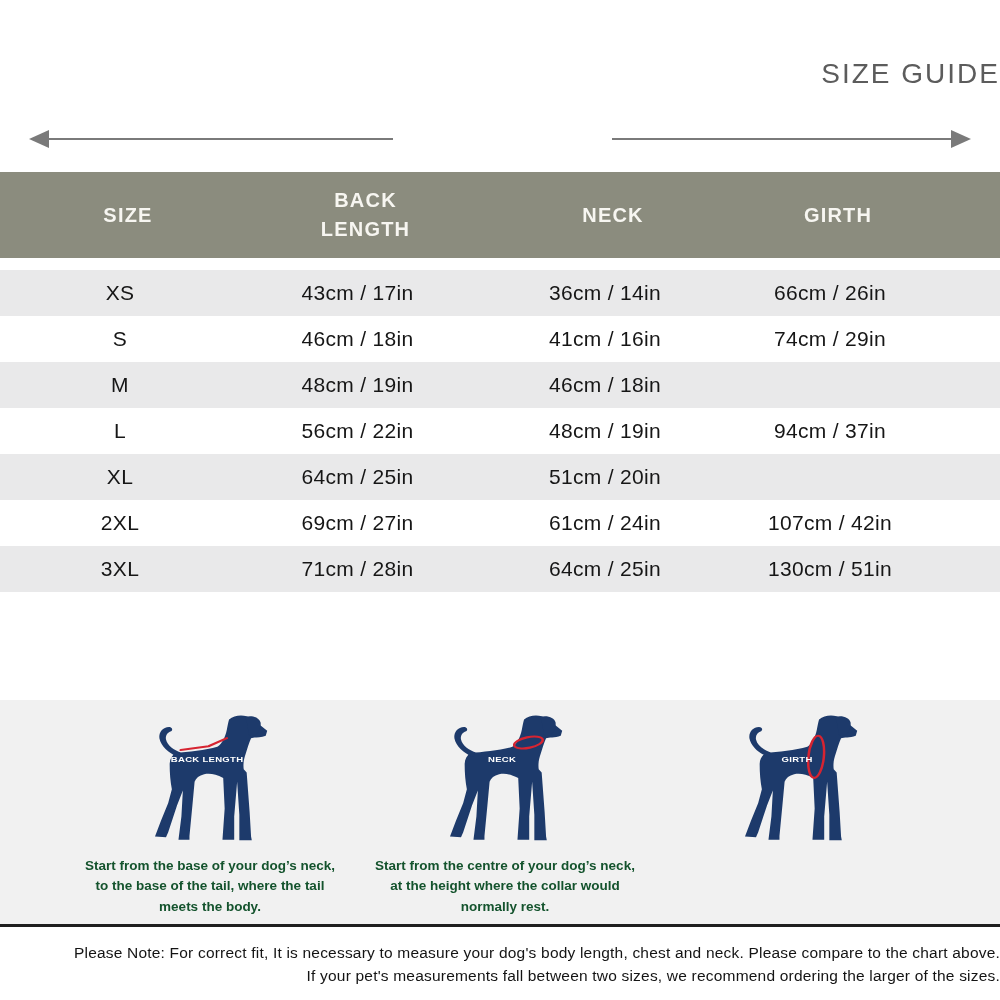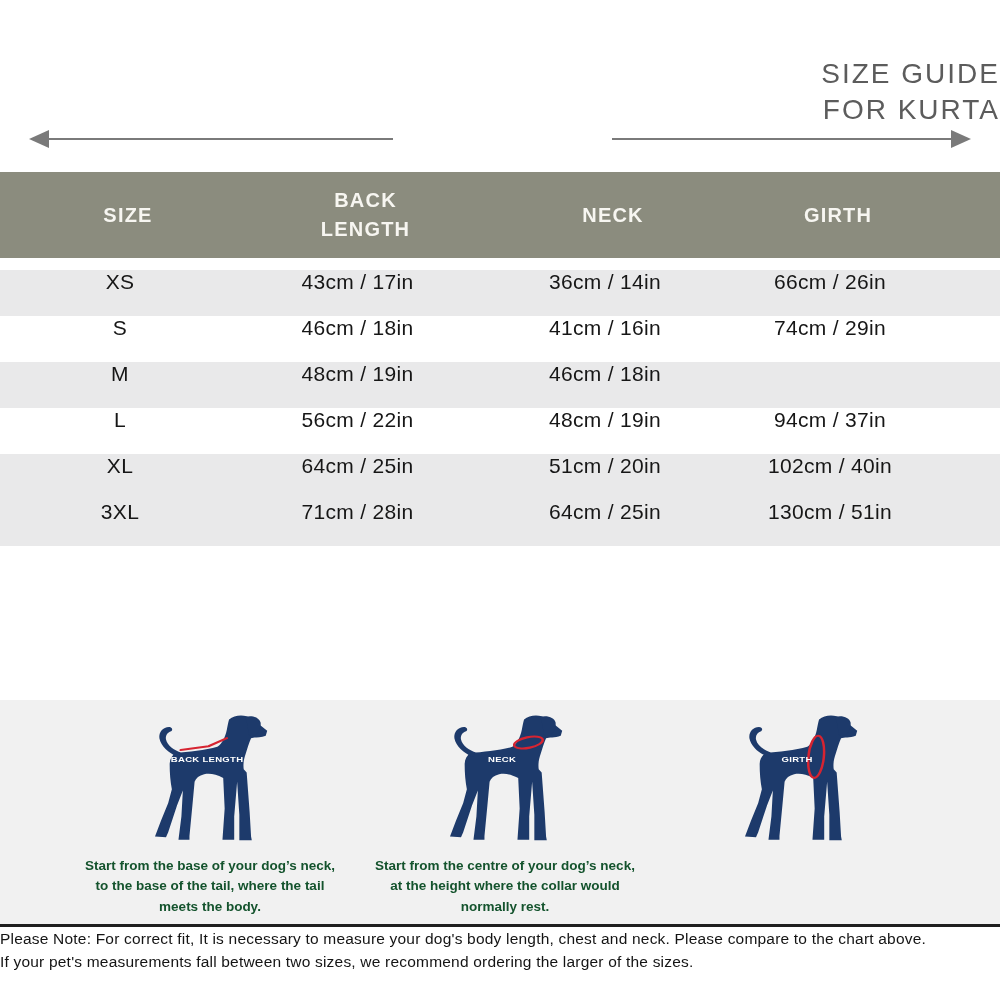--- a/index.html
+++ b/index.html
@@ -18,51 +18,50 @@
 
   
   .thead{position:absolute;top:172px;left:0;width:1000px;height:86px;background:var(--header-bg,#8b8c7e);display:flex;align-items:center;padding-left:8px;}
   .hcell{display:flex;align-items:center;justify-content:center;color:var(--header-text,#f7f6f1);font-size:20px;font-weight:600;letter-spacing:1.2px;text-align:center;line-height:1.45;}
   .hcell span{display:inline-block;max-width:105px;}
   .c-size{width:240px;}
   .c-back{width:235px;}
   .c-neck{width:260px;}
   .c-girth{width:190px;}
   .rows{position:absolute;top:270px;left:0;width:1000px;}
-  .t-row{display:flex;height:46px;background:#fff;}
+  .t-row{display:flex;align-items:center;height:46px;background:#fff;}
   .t-row.alt{background:var(--row-alt-bg,#e9e9ea);}
   .tcell{text-align:center;font-size:21px;color:#161616;letter-spacing:.3px;}
 
   
   .dog-section{position:absolute;top:700px;left:0;width:1000px;height:224px;background:var(--section-bg,#f1f1f1);display:flex;justify-content:space-between;padding:0 60px 0 70px;box-sizing:border-box;}
   .guide-card{width:280px;display:flex;flex-direction:column;align-items:center;padding-top:12px;}
   .dog-svg{width:132px;height:132px;display:block;}
   .dog-body{fill:var(--dog-navy,#1d3a6b);}
   .indicator{stroke:var(--measure-red,#d62431);fill:none;stroke-width:3.4;stroke-linecap:round;stroke-linejoin:round;display:none;}
   .guide-card[data-indicator="back-line"] .ind-back{display:inline;}
   .guide-card[data-indicator="neck-loop"] .ind-neck{display:inline;}
   .guide-card[data-indicator="girth-loop"] .ind-girth{display:inline;}
   .dog-label{fill:#fff;font-family:"Liberation Sans","DejaVu Sans",sans-serif;font-size:13px;font-weight:700;letter-spacing:.4px;}
   .guide-desc{margin-top:12px;font-size:13.5px;font-weight:700;color:#14532d;text-align:center;line-height:1.5;max-width:262px;}
 
   
   .divider{position:absolute;top:924px;left:0;width:1000px;height:3px;background:var(--divider,#1f1f1f);}
-  .note-area{position:absolute;top:927px;left:0;width:1000px;height:73px;background:#fff;text-align:left;box-sizing:border-box;}
+  .note-area{position:absolute;top:927px;left:0;width:1000px;height:73px;background:#fff;text-align:right;padding-top:14px;box-sizing:border-box;}
   .note-line{font-size:15.5px;color:#141414;line-height:23px;letter-spacing:.2px;}
 </style>
 </head>
 <body>
 
 <div class="stage">
 
   <div class="title-area">
     <div class="arrow-head left"></div>
     <div class="arrow-line left"></div>
     <div class="title-line">SIZE GUIDE</div>
-    <div class="title-line">FOR KURTA</div>
     <div class="arrow-line right"></div>
     <div class="arrow-head right"></div>
   </div>
 
   <div class="thead">
     <div class="hcell c-size">
         <span>SIZE</span>
       </div>
     <div class="hcell c-back">
         <span>BACK LENGTH</span>
@@ -100,23 +99,28 @@
       <div class="tcell c-size">L</div>
       <div class="tcell c-back">56cm / 22in</div>
       <div class="tcell c-neck">48cm / 19in</div>
       <div class="tcell c-girth">94cm / 37in</div>
     </div>
 
     <div class="t-row alt">
       <div class="tcell c-size">XL</div>
       <div class="tcell c-back">64cm / 25in</div>
       <div class="tcell c-neck">51cm / 20in</div>
-      <div class="tcell c-girth">102cm / 40in</div>
-    </div>
-
+    </div>
+
+    <div class="t-row">
+      <div class="tcell c-size">2XL</div>
+      <div class="tcell c-back">69cm / 27in</div>
+      <div class="tcell c-neck">61cm / 24in</div>
+      <div class="tcell c-girth">107cm / 42in</div>
+    </div>
 
     <div class="t-row alt">
       <div class="tcell c-size">3XL</div>
       <div class="tcell c-back">71cm / 28in</div>
       <div class="tcell c-neck">64cm / 25in</div>
       <div class="tcell c-girth">130cm / 51in</div>
     </div>
   </div>
 
   <div class="dog-section">

